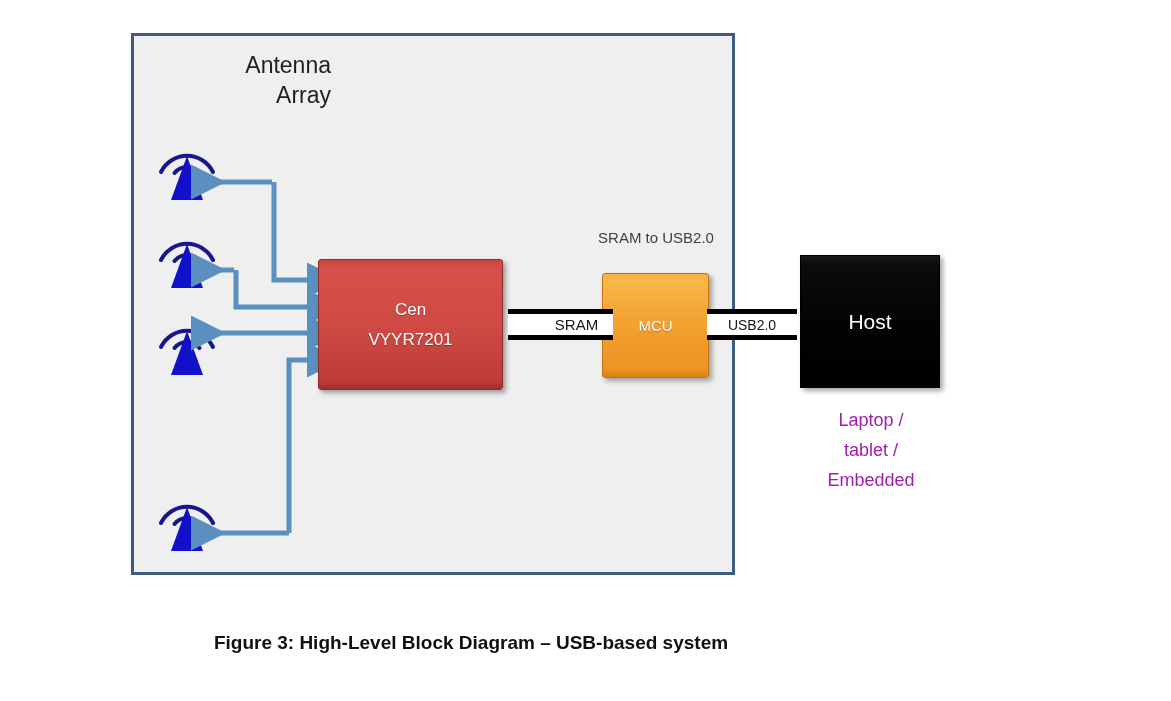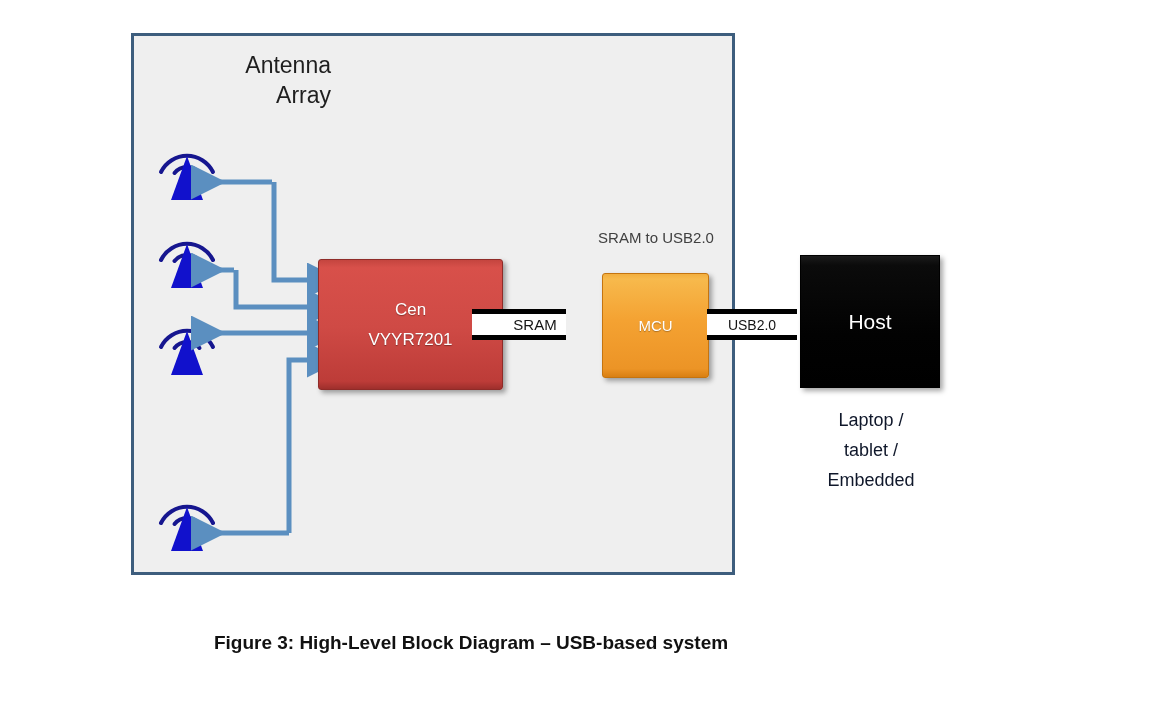--- a/index.html
+++ b/index.html
@@ -129,40 +129,40 @@
   }
 
   .host-caption {
     position: absolute;
     left: 790px;
     top: 405px;
     width: 162px;
     text-align: center;
     font-size: 18px;
     line-height: 30px;
-    color: #0f172a;
+    color: #a21caf;
     white-space: pre-line;
   }
 
   
   .bus {
     position: absolute;
     background: #ffffff;
     border-top: 5px solid #000000;
     border-bottom: 5px solid #000000;
     box-sizing: border-box;
     display: flex;
     align-items: center;
     justify-content: center;
     color: #141414;
   }
   .bus-sram {
-    left: 472px;
+    left: 508px;
     top: 309px;
-    width: 94px;
+    width: 105px;
     height: 31px;
     font-size: 15px;
     padding-left: 32px;
   }
   .bus-usb {
     left: 707px;
     top: 309px;
     width: 90px;
     height: 31px;
     font-size: 14px;

